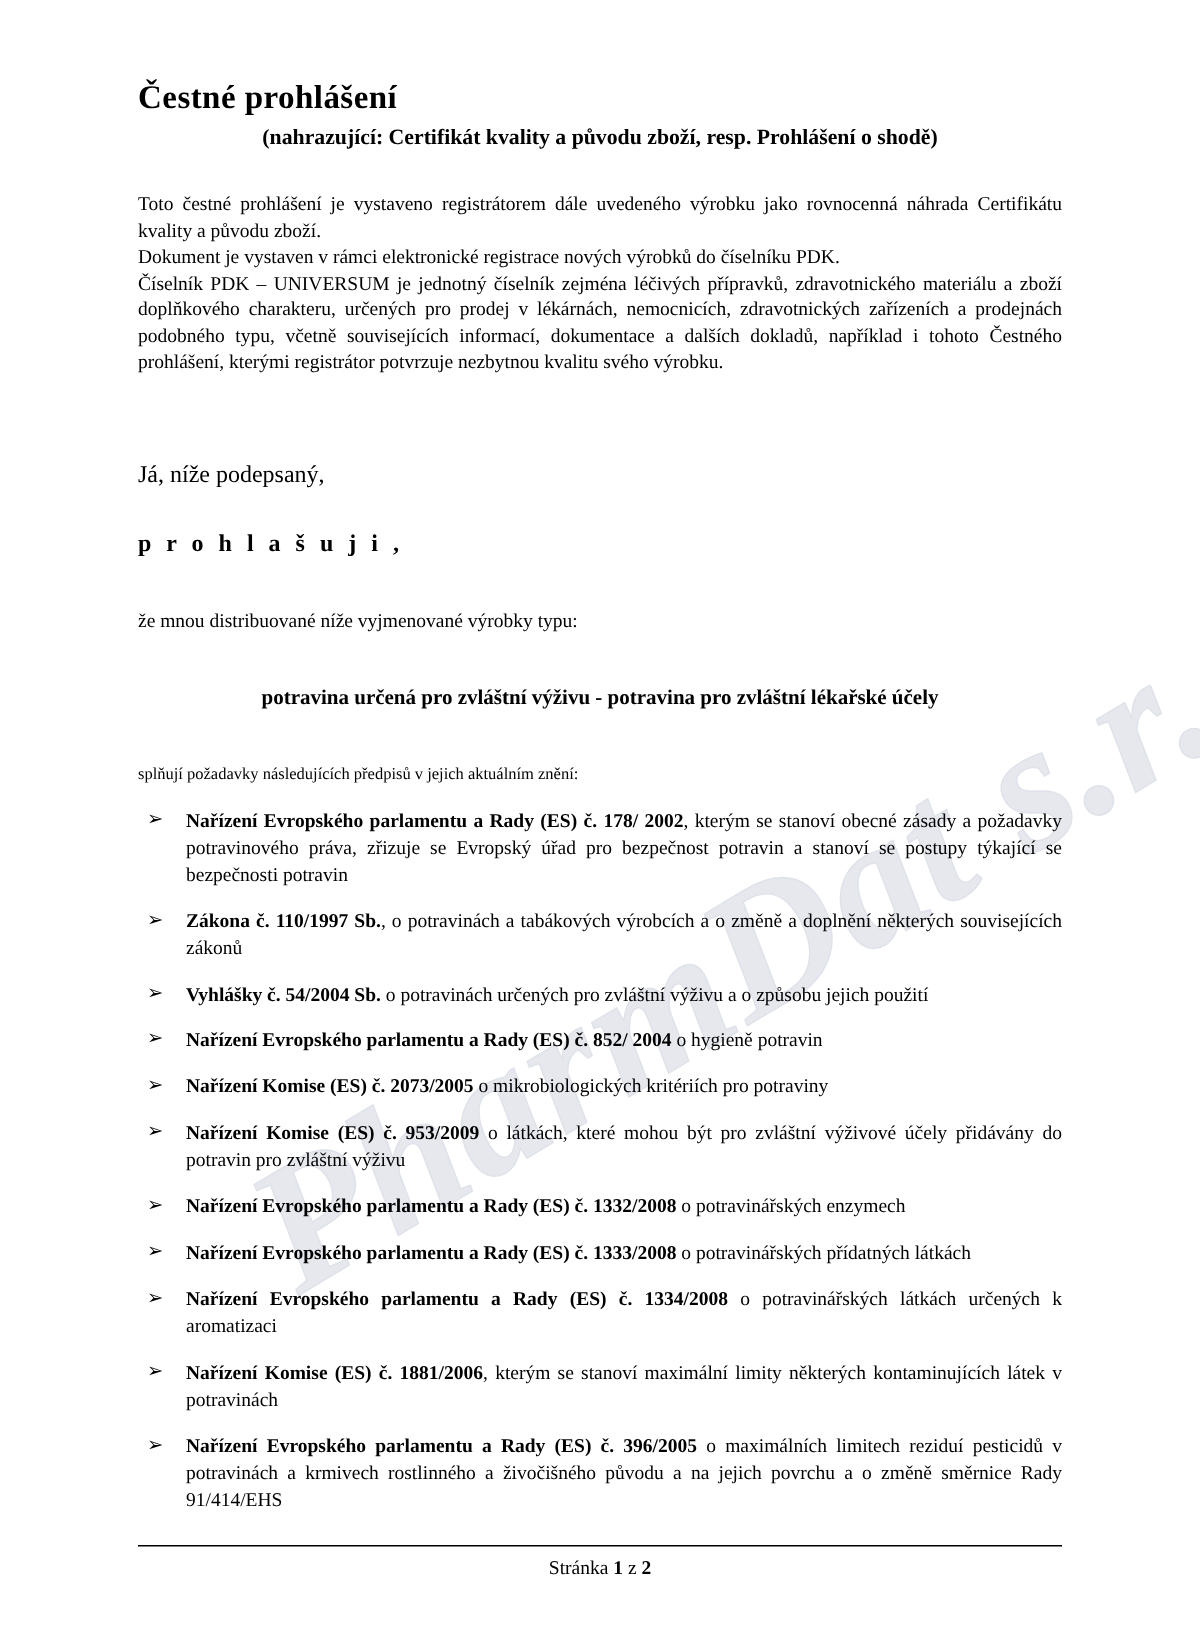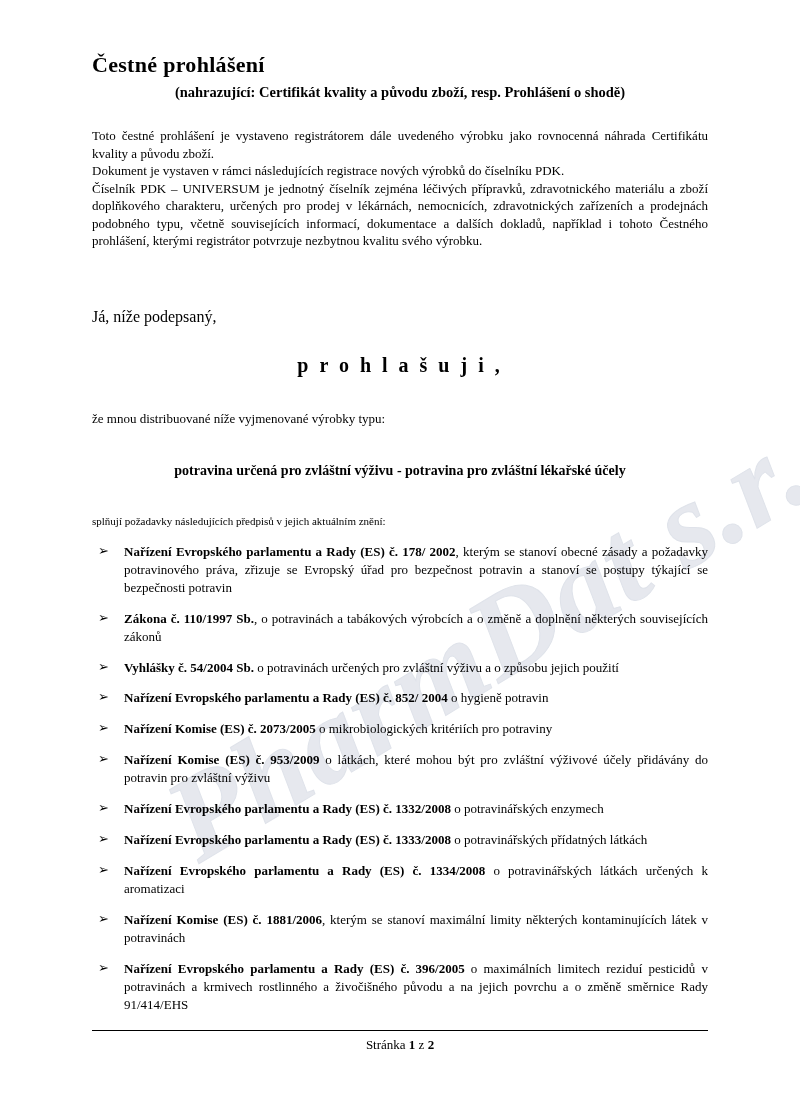--- a/index.html
+++ b/index.html
@@ -78,22 +78,21 @@
   }
   .intro p + p { margin-top: 0px; }
 
   .spacer-lg { height: 58px; }
 
   .centered-line {
     font-size: 16px;
     margin: 0;
   }
   .declare {
-    text-align: center;
-    font-size: 20px;
+    font-size: 16px;
     font-weight: bold;
     letter-spacing: 3px;
     margin: 28px 0 0 0;
   }
   .lead {
     font-size: 13px;
     margin: 34px 0 0 0;
   }
   .product {
     text-align: center;
@@ -157,21 +156,21 @@
     <span>PharmDat s.r.o.</span>
   </div>
 
   <div class="content">
 
     <h1 class="title">Čestné prohlášení</h1>
     <div class="subtitle">(nahrazující: Certifikát kvality a původu zboží, resp. Prohlášení o shodě)</div>
 
     <div class="intro">
       <p>Toto čestné prohlášení je vystaveno registrátorem dále uvedeného výrobku jako rovnocenná náhrada Certifikátu kvality a původu zboží.</p>
-      <p>Dokument je vystaven v rámci následujících registrace nových výrobků do číselníku PDK.</p>
+      <p>Dokument je vystaven v rámci elektronické registrace nových výrobků do číselníku PDK.</p>
       <p>Číselník PDK – UNIVERSUM je jednotný číselník zejména léčivých přípravků, zdravotnického materiálu a zboží doplňkového charakteru, určených pro prodej v lékárnách, nemocnicích, zdravotnických zařízeních a prodejnách podobného typu, včetně souvisejících informací, dokumentace a dalších dokladů, například i tohoto Čestného prohlášení, kterými registrátor potvrzuje nezbytnou kvalitu svého výrobku.</p>
     </div>
 
     <div class="spacer-lg"></div>
 
     <p class="centered-line">Já, níže podepsaný,</p>
 
     <p class="declare">p r o h l a š u j i ,</p>
 
     <p class="lead">že mnou distribuované níže vyjmenované výrobky typu:</p>

